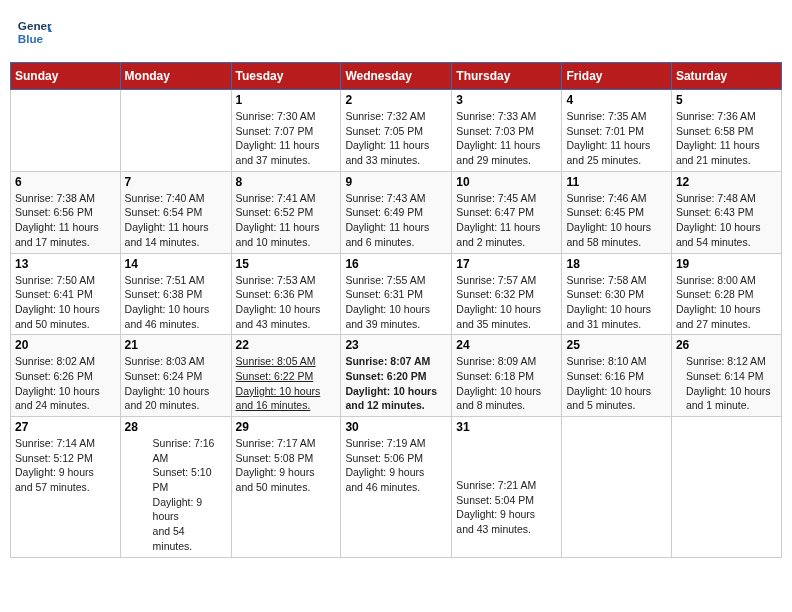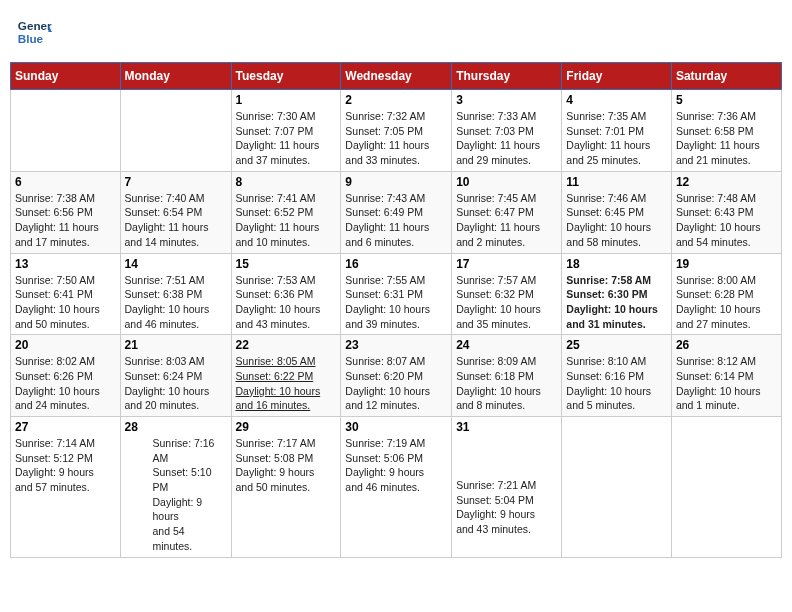--- a/index.html
+++ b/index.html
@@ -232,21 +232,21 @@
         </td>
         <td>
           <span class="day-num">17</span>
           <div class="day-detail" style="white-space: pre-line;">Sunrise: 7:57 AM
 Sunset: 6:32 PM
 Daylight: 10 hours
 and 35 minutes.</div>
         </td>
         <td>
           <span class="day-num">18</span>
-          <div class="day-detail" style="white-space: pre-line; font-weight: bold;">Sunrise: 7:58 AM
+          <div class="day-detail" style="white-space: pre-line;">Sunrise: 7:58 AM
 Sunset: 6:30 PM
 Daylight: 10 hours
 and 31 minutes.</div>
         </td>
         <td>
           <span class="day-num">19</span>
           <div class="day-detail" style="white-space: pre-line;">Sunrise: 8:00 AM
 Sunset: 6:28 PM
 Daylight: 10 hours
 and 27 minutes.</div>
@@ -269,42 +269,42 @@
         </td>
         <td>
           <span class="day-num">22</span>
           <div class="day-detail" style="white-space: pre-line; text-decoration: underline;">Sunrise: 8:05 AM
 Sunset: 6:22 PM
 Daylight: 10 hours
 and 16 minutes.</div>
         </td>
         <td>
           <span class="day-num">23</span>
-          <div class="day-detail" style="white-space: pre-line;">Sunrise: 8:07 AM
+          <div class="day-detail" style="white-space: pre-line; font-weight: bold;">Sunrise: 8:07 AM
 Sunset: 6:20 PM
 Daylight: 10 hours
 and 12 minutes.</div>
         </td>
         <td>
           <span class="day-num">24</span>
           <div class="day-detail" style="white-space: pre-line;">Sunrise: 8:09 AM
 Sunset: 6:18 PM
 Daylight: 10 hours
 and 8 minutes.</div>
         </td>
         <td>
           <span class="day-num">25</span>
           <div class="day-detail" style="white-space: pre-line;">Sunrise: 8:10 AM
 Sunset: 6:16 PM
 Daylight: 10 hours
 and 5 minutes.</div>
         </td>
         <td>
           <span class="day-num">26</span>
-          <div class="day-detail" style="white-space: pre-line;">Sunrise: 8:12 AM
+          <div class="day-detail" style="white-space: pre-line; margin-left: 10px;">Sunrise: 8:12 AM
 Sunset: 6:14 PM
 Daylight: 10 hours
 and 1 minute.</div>
         </td>
       </tr>
       <tr>
         <td>
           <span class="day-num">27</span>
           <div class="day-detail" style="white-space: pre-line;">Sunrise: 7:14 AM
 Sunset: 5:12 PM

